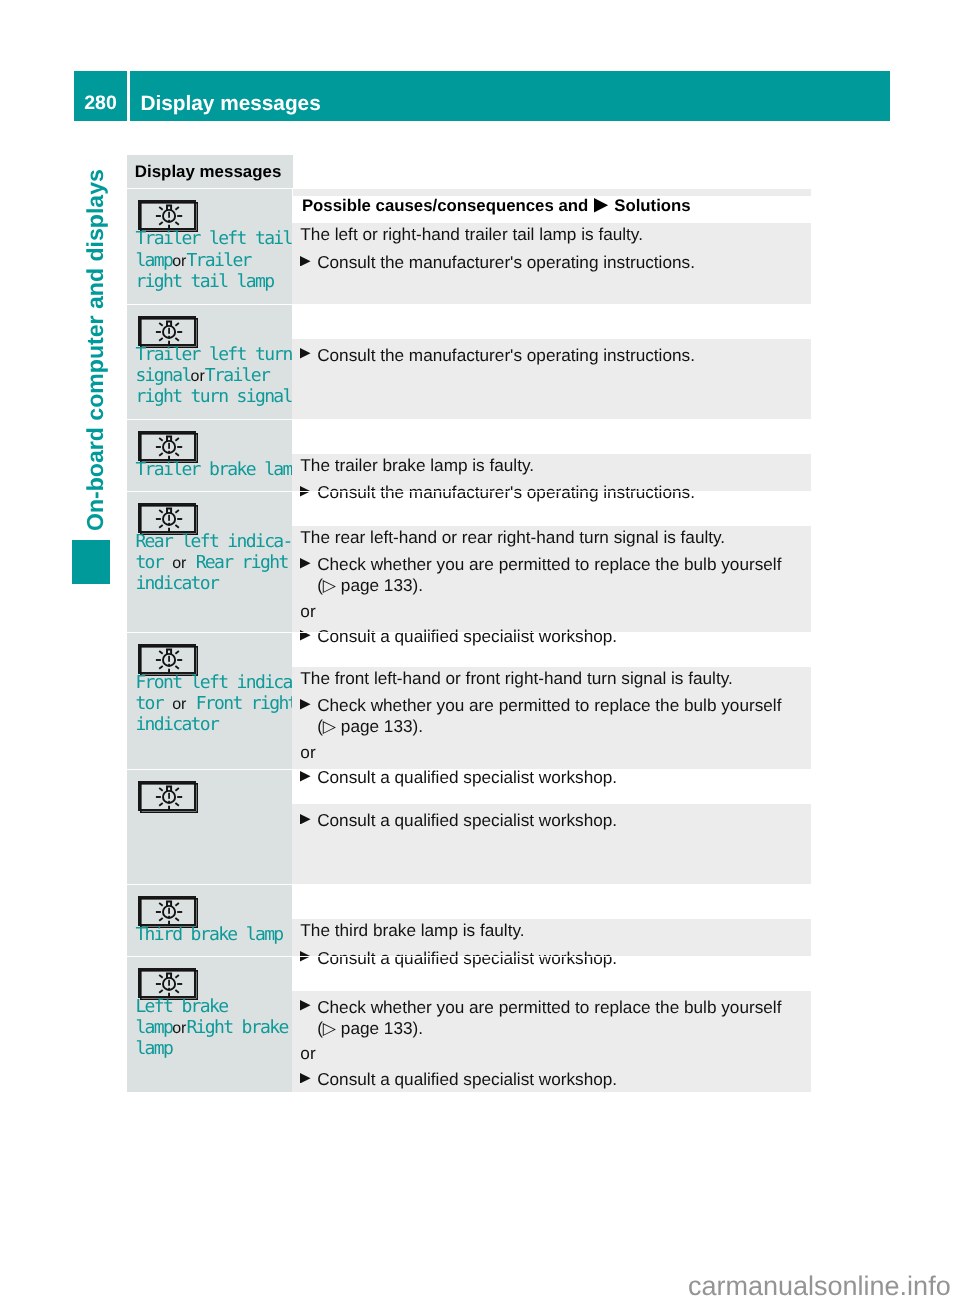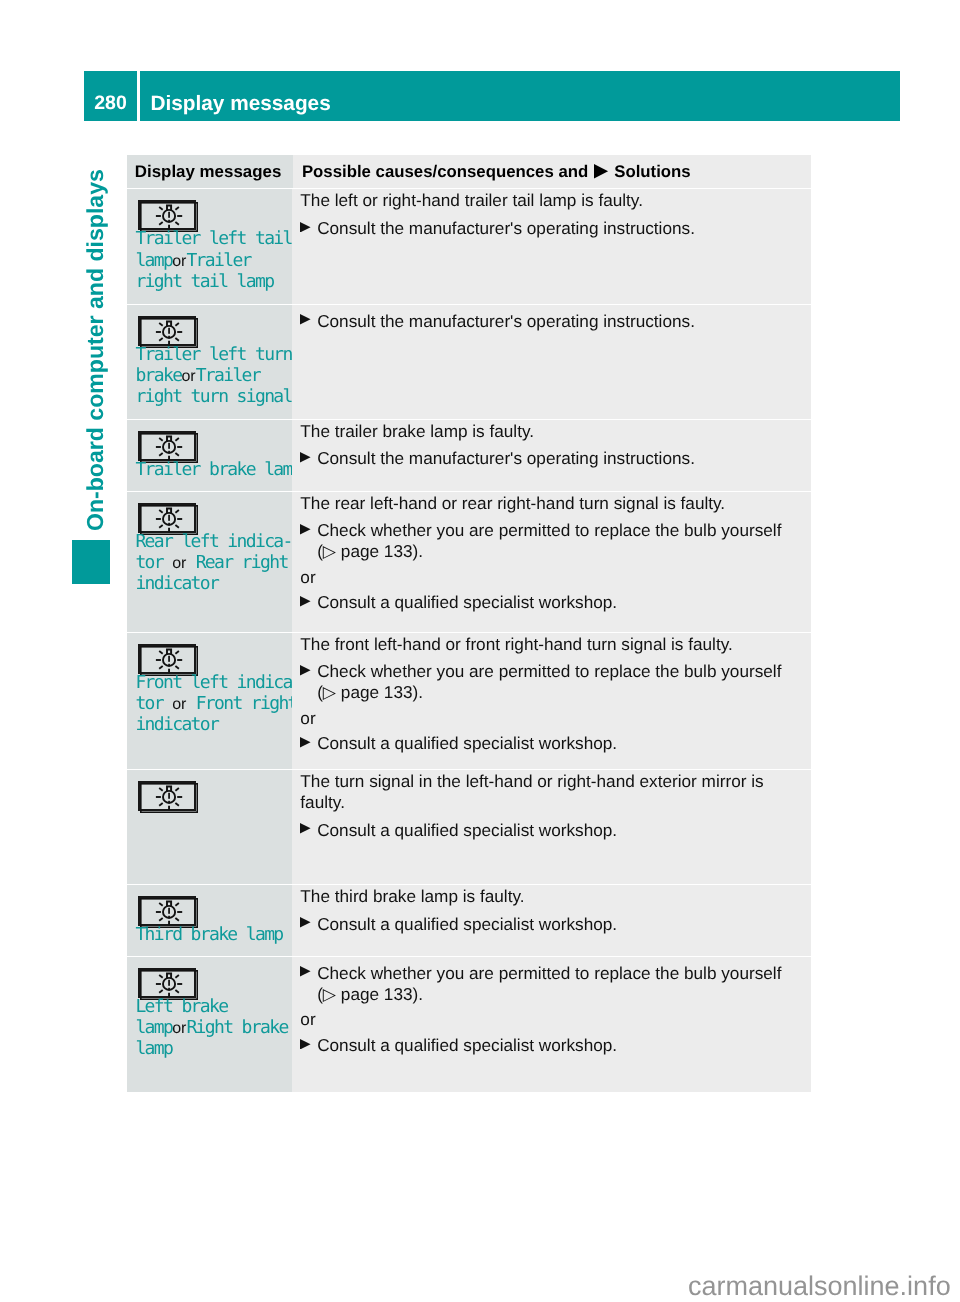--- a/index.html
+++ b/index.html
@@ -6,42 +6,42 @@
           --body:#121212; --wm:#949494; --pagebg:#ffffff; }
   html, body { margin:0; padding:0; background:var(--pagebg); }
   body { width:960px; height:1302px;
          font-family:"Liberation Sans", sans-serif;
          -webkit-font-smoothing:antialiased;
          -webkit-font-smoothing:grayscale;
          text-rendering:geometricPrecision; }
   .page { position:relative; width:960px; height:1302px; overflow:hidden; background:var(--pagebg); }
 
   
-  .hdr { position:absolute; left:84px; top:71px; height:50px; display:flex; }
+  .hdr { position:absolute; left:74px; top:71px; height:50px; display:flex; }
   .hdr-num { width:53px; height:50px; background:var(--teal); color:#ffffff;
              font-weight:bold; font-size:19.5px; text-align:center; line-height:65px; }
   .hdr-gap { width:3px; height:50px; background:#ffffff; }
   .hdr-title { width:760px; height:50px; background:var(--teal); color:#ffffff;
                font-weight:bold; font-size:20.8px;
                display:block; padding-left:10.4px; line-height:66px;
                box-sizing:border-box; }
 
   
   .chapter { position:absolute; left:82.4px; top:530.8px; transform-origin:left top;
              transform:rotate(-90deg); white-space:nowrap;
              color:var(--teal); font-weight:bold; font-size:23.1px; }
   .chaptag { position:absolute; left:71.5px; top:540.3px; width:38.5px; height:44.2px; background:var(--teal); }
 
   
   .tbl { position:absolute; left:127px; top:155px; width:684px; height:938px; }
   #rows { position:absolute; left:0; top:0; width:684px; height:938px; }
   .trow { position:relative; display:flex; align-items:stretch; }
   .sep { height:1.2px; background:#ffffff; }
   .c1 { width:187px; background:var(--c1bg); box-sizing:border-box; position:relative; }
-  .c2 { width:587px; background:var(--c2bg); box-sizing:border-box; position:relative; }
+  .c2 { width:587px; background:var(--c2bg); box-sizing:border-box; position:relative;margin-top:34px; }
   .th { font-weight:bold; font-size:16.8px; color:#000; }
   .hdrrow .c1 .th { font-size:16.9px; }
   .hdrrow { position:absolute; left:0; top:0; width:684px; height:33.8px; }
   .hdrrow .c1 { padding:7px 0 0 7.8px; }
   .hdrrow .c2 { padding:7px 0 0 9.2px; }
   .hdr-tri { display:inline-block; width:14.1px; height:14.6px; margin:0 5.7px 0 6.2px;
              position:relative; top:1.8px; }
   .hdr-tri svg { display:block; }
 
   
@@ -159,21 +159,21 @@
     <path d="M38.9 5.1 L35.4 7.7"></path>
     <path d="M19.2 22.7 L22.7 20.1"></path>
     <path d="M38.9 22.7 L35.4 20.1"></path>
   </g>
   <rect x="28.2" y="9.8" width="1.75" height="6.0" fill="var(--body)"></rect>
   <rect x="28.2" y="17.8" width="1.75" height="1.65" fill="var(--body)"></rect>
 </svg>
             </div>
             <div class="msg">
               <div class="msgline"><span class="code">Trailer left turn</span></div>
-              <div class="msgline"><span class="code">brake</span><span class="plain">or</span><span class="code">Trailer</span></div>
+              <div class="msgline"><span class="code">signal</span><span class="plain">or</span><span class="code">Trailer</span></div>
               <div class="msgline"><span class="code">right turn signal</span></div>
             </div>
           </div>
           <div class="c2">
             <div class="c2inner">
               <div class="item">
                 <span class="bullet">
                   <svg width="10.6" height="10.5" viewBox="0 0 10.6 10.5">
                     <path d="M0 0 L10.6 5.25 L0 10.5 Z" fill="var(--body)"></path>
                   </svg>
@@ -353,21 +353,20 @@
     <path d="M19.2 22.7 L22.7 20.1"></path>
     <path d="M38.9 22.7 L35.4 20.1"></path>
   </g>
   <rect x="28.2" y="9.8" width="1.75" height="6.0" fill="var(--body)"></rect>
   <rect x="28.2" y="17.8" width="1.75" height="1.65" fill="var(--body)"></rect>
 </svg>
             </div>
           </div>
           <div class="c2">
             <div class="c2inner">
-              <div class="cause">The turn signal in the left-hand or right-hand exterior mirror is faulty.</div>
               <div class="item">
                 <span class="bullet">
                   <svg width="10.6" height="10.5" viewBox="0 0 10.6 10.5">
                     <path d="M0 0 L10.6 5.25 L0 10.5 Z" fill="var(--body)"></path>
                   </svg>
                 </span>
                 <span class="itemtext">
                   <div>Consult a qualified specialist workshop.</div>
                 </span>
               </div>

